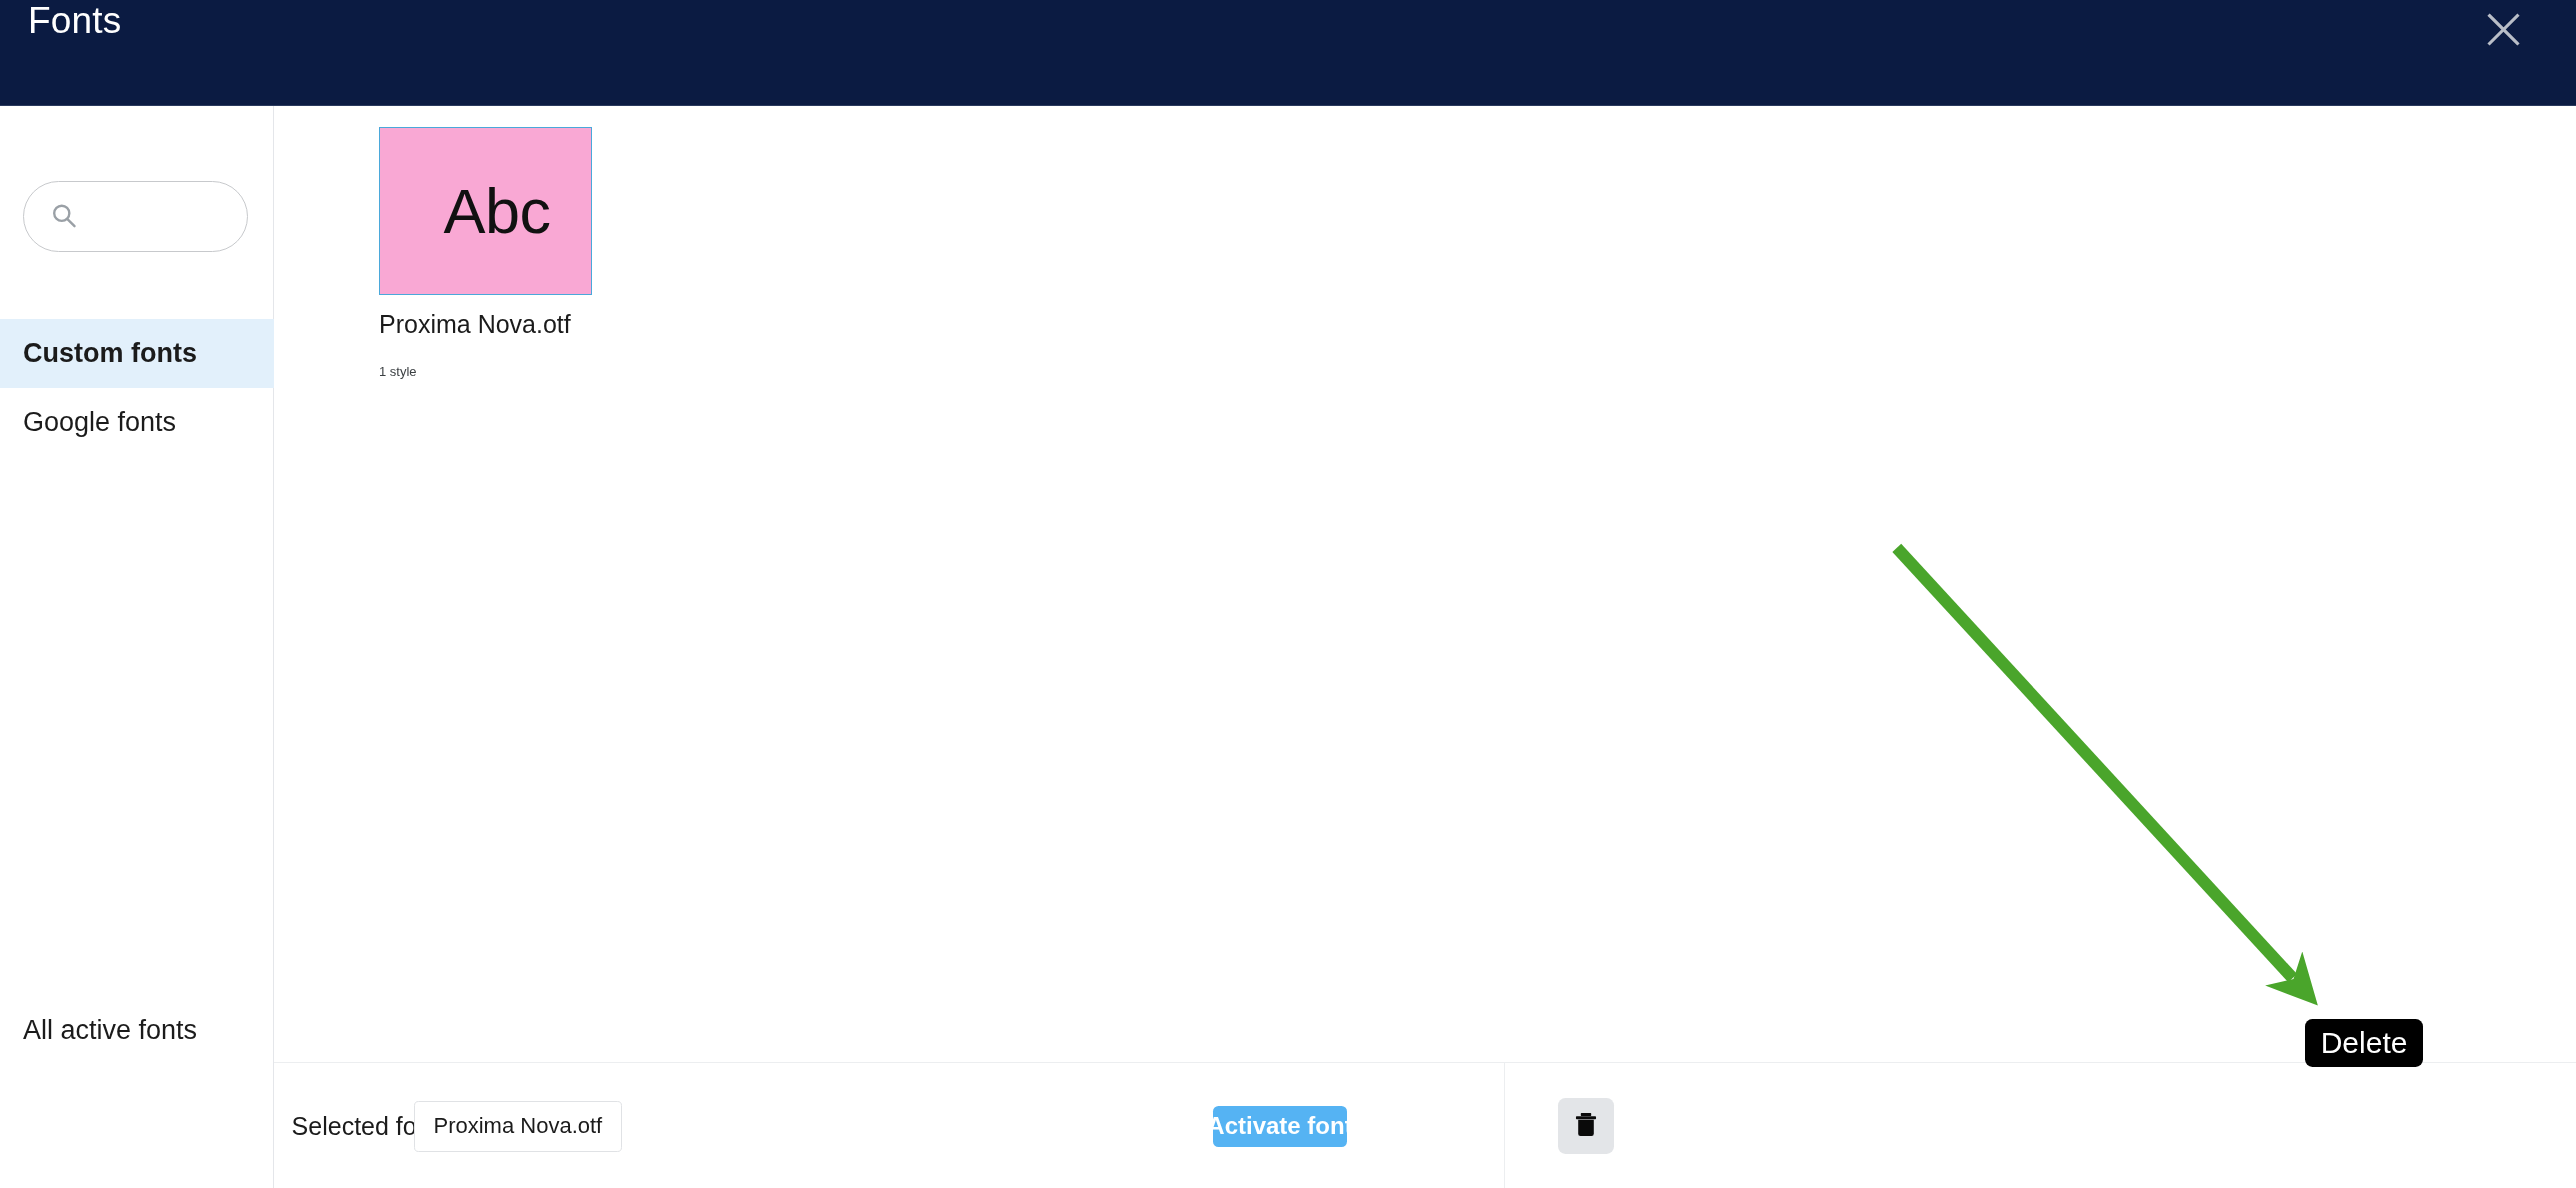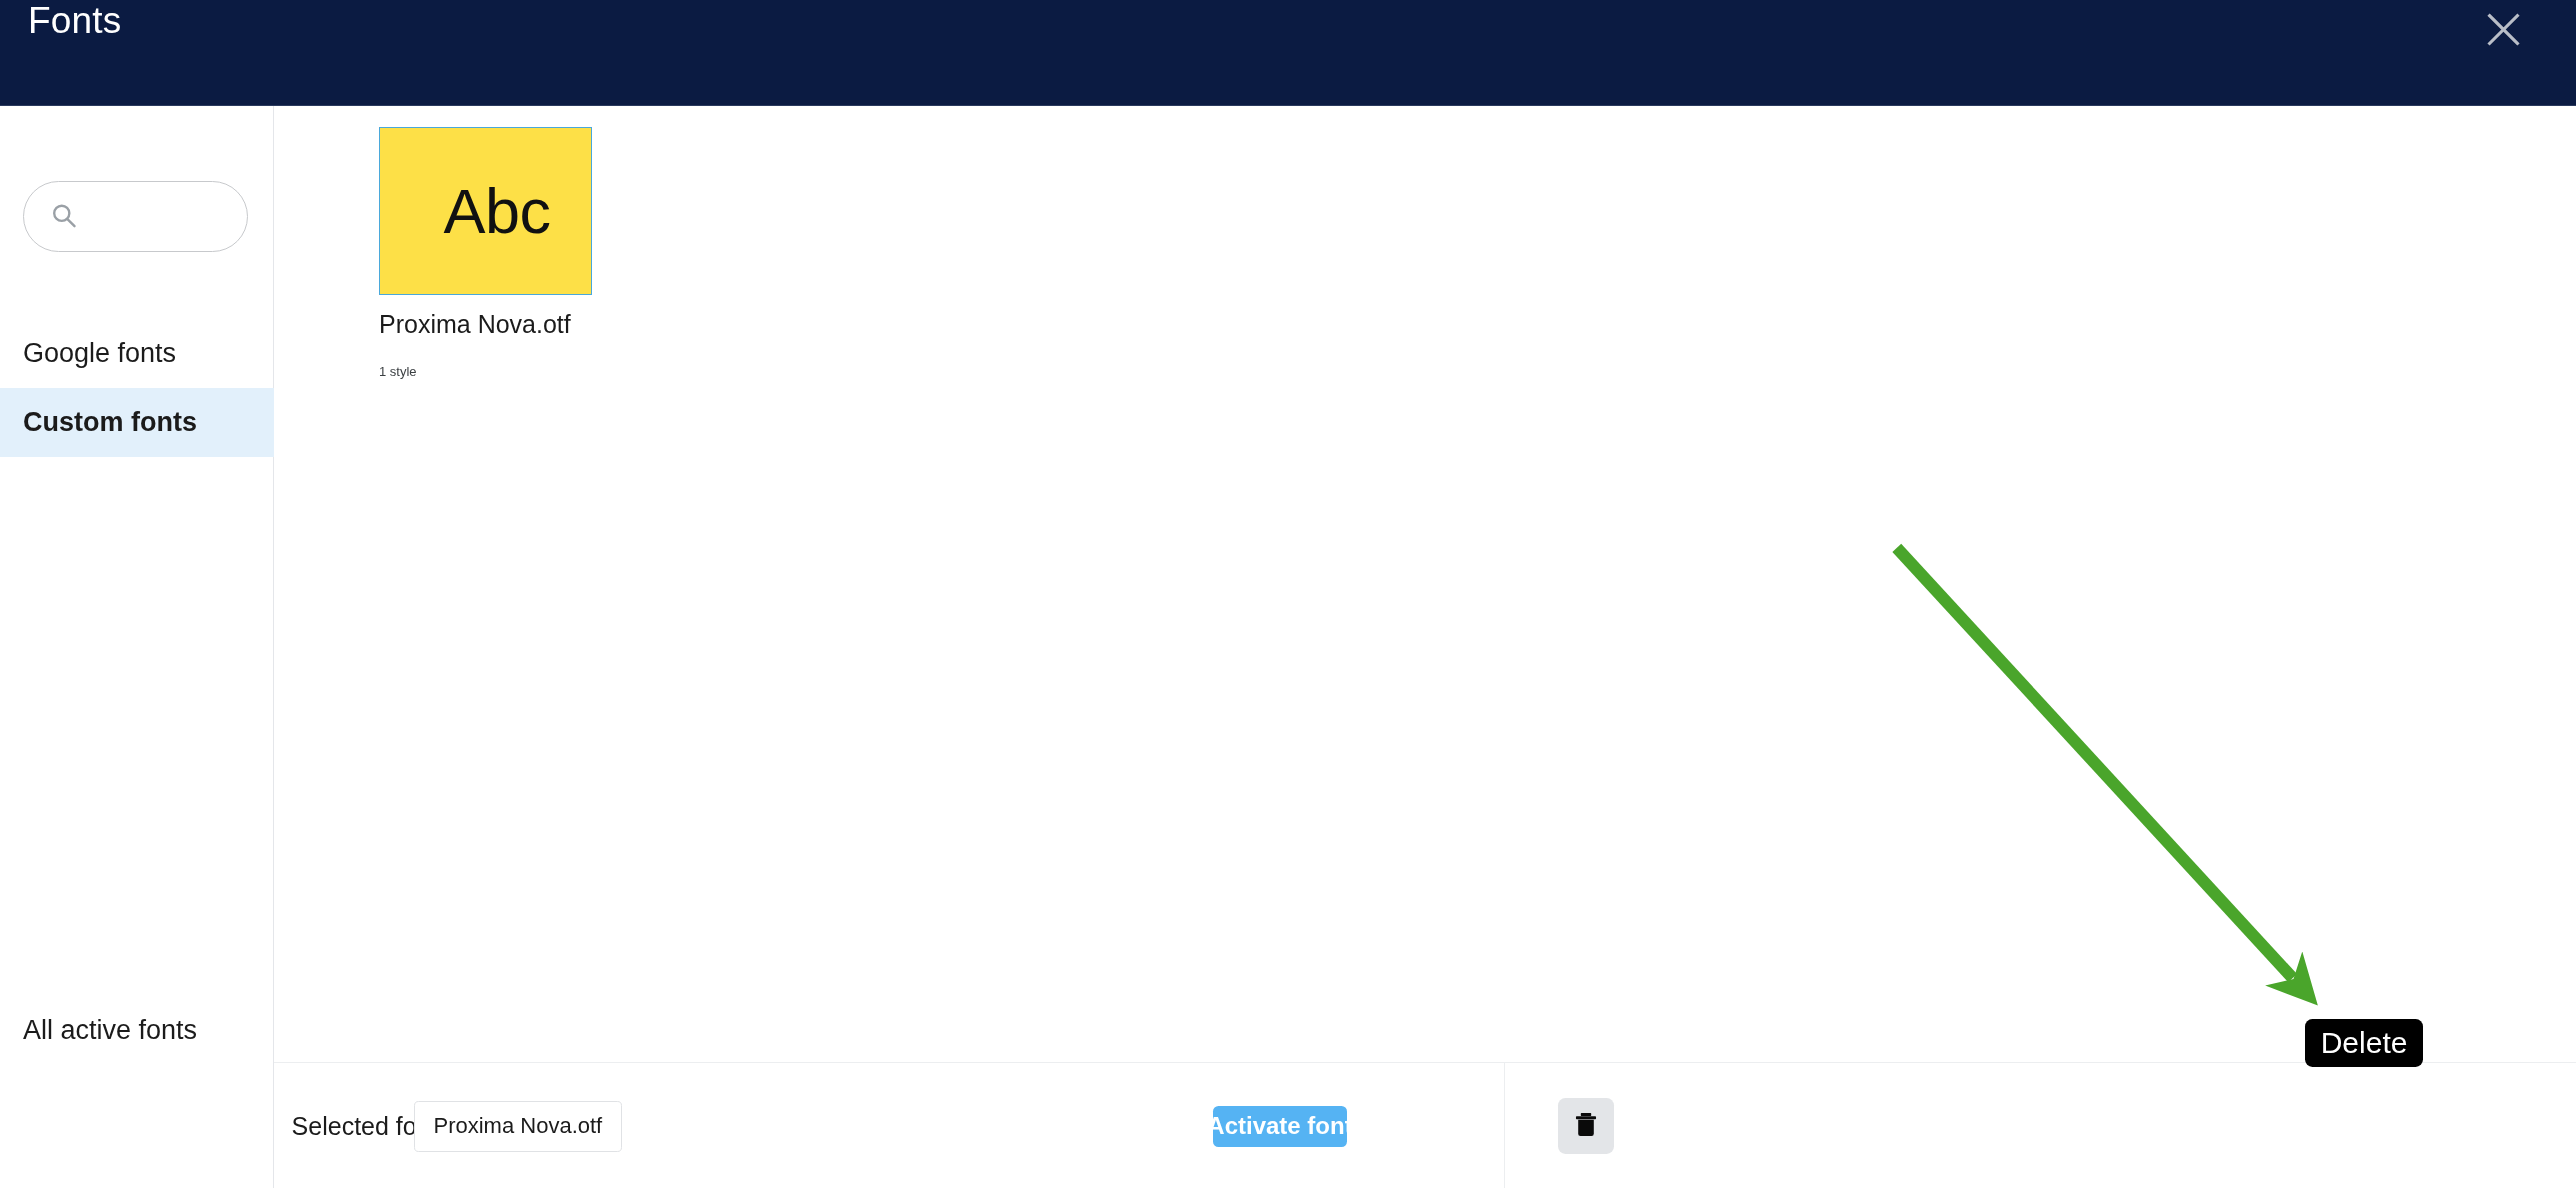--- a/index.html
+++ b/index.html
@@ -122,21 +122,21 @@
     position: absolute;
     top: 21px; left: 105px;
     display: flex;
     gap: 37px;
   }
   .font-card { width: 213px; cursor: pointer; }
   .font-preview {
     width: 213px;
     height: 168px;
     border: 1.8px solid #4aa8da;
-    background: #fde047;
+    background: #f9a8d4;
     display: flex;
     align-items: center;
     justify-content: center;
     padding-left: 23px;
   }
   .font-preview-text {
     font-size: 63px;
     line-height: 1;
     color: #111111;
     font-weight: 400;
@@ -275,25 +275,25 @@
           <svg class="search-icon" width="31" height="31" viewBox="0 0 34 34" aria-hidden="true">
             <circle cx="14" cy="13.5" r="8.3" fill="none" stroke="#9aa0a6" stroke-width="2.6"></circle>
             <path d="M20.2 19.8 L28 27.6" stroke="#9aa0a6" stroke-width="2.6" stroke-linecap="round" fill="none"></path>
           </svg>
         </span>
         <input class="search-input" type="text" value="" placeholder="" style="">
       </div>
     </div>
 
     <div class="nav">
+      <div class="nav-item selected" style="background: rgb(226, 240, 251);">
+        <span>Custom fonts</span>
+      </div>
       <div class="nav-item">
         <span>Google fonts</span>
-      </div>
-      <div class="nav-item selected" style="background: rgb(226, 240, 251);">
-        <span>Custom fonts</span>
       </div>
     </div>
 
     <div class="nav-bottom">
       <div class="nav-item">
         <span>All active fonts</span>
       </div>
     </div>
 
   </div>

